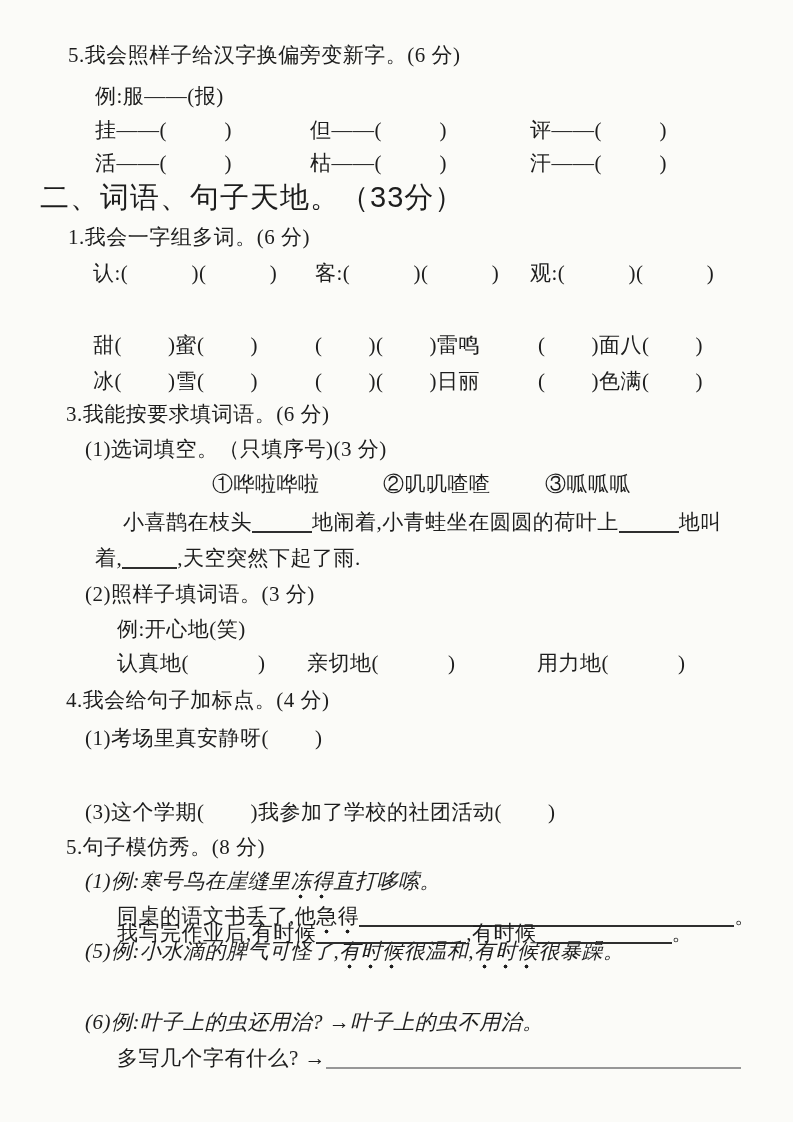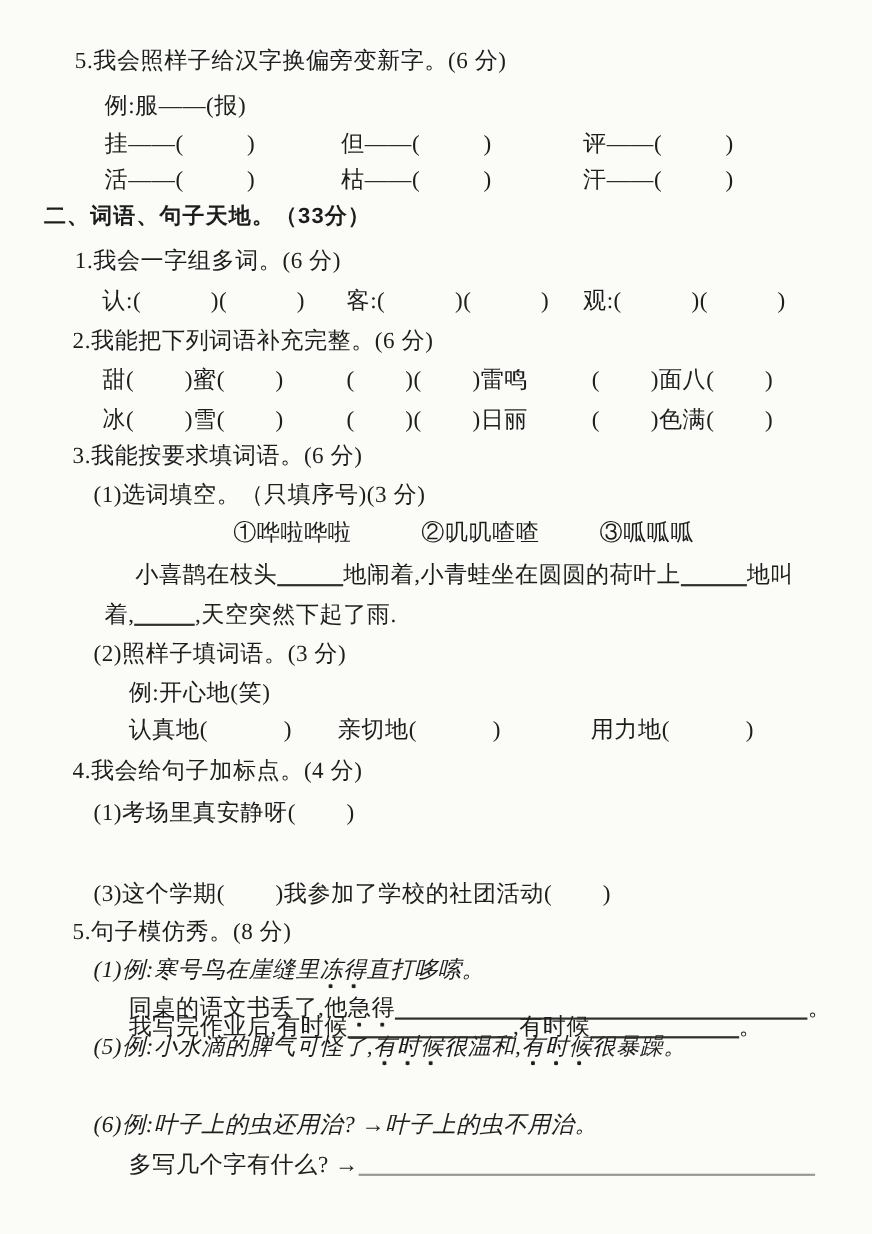--- a/index.html
+++ b/index.html
@@ -16,22 +16,22 @@
   .ln {
     position:absolute;
     white-space:pre;
     font-size:21px;
     line-height:27px;
     letter-spacing:0.5px;
   }
   .kai { font-style:italic;text-align:right; }            
   .heading {
     font-family:"Liberation Sans","DejaVu Sans",sans-serif;
-    font-weight:700;
-    font-size:20px;
+    font-weight:400;
+    font-size:29px;
     letter-spacing:1px;
   }
   .blank {
     display:inline-block;
     height:20px;
     border-bottom:2px solid #2f2f2f;
     vertical-align:-4px;
   }
   .blank.gray { border-bottom-color:#979797; }
   .w55  { width:55px; }
@@ -62,21 +62,20 @@
   <div class="ln" style="left:310px;top:150px">枯——(          )</div>
   <div class="ln" style="left:530px;top:150px">汗——(          )</div>
 
   <div class="ln heading" style="left:40px;top:184px">二、词语、句子天地。（33分）</div>
 
   <div class="ln" style="left:68px;top:224px">1.我会一字组多词。(6 分)</div>
   <div class="ln" style="left:93px;top:260px">认:(           )(           )</div>
   <div class="ln" style="left:315px;top:260px">客:(           )(           )</div>
   <div class="ln" style="left:530px;top:260px">观:(           )(           )</div>
 
-  <div class="ln" style="left:66px;top:296px">2.我能把下列词语补充完整。(6 分)</div>
   <div class="ln" style="left:93px;top:332px">甜(        )蜜(        )</div>
   <div class="ln" style="left:315px;top:332px">(        )(        )雷鸣</div>
   <div class="ln" style="left:538px;top:332px">(        )面八(        )</div>
   <div class="ln" style="left:315px;top:368px">(        )(        )日丽</div>
   <div class="ln" style="left:93px;top:368px">冰(        )雪(        )</div>
   <div class="ln" style="left:538px;top:368px">(        )色满(        )</div>
 
   <div class="ln" style="left:66px;top:401px">3.我能按要求填词语。(6 分)</div>
   <div class="ln" style="left:85px;top:436px">(1)选词填空。（只填序号)(3 分)</div>
   <div class="ln" style="left:212px;top:471px">①哗啦哗啦</div>

